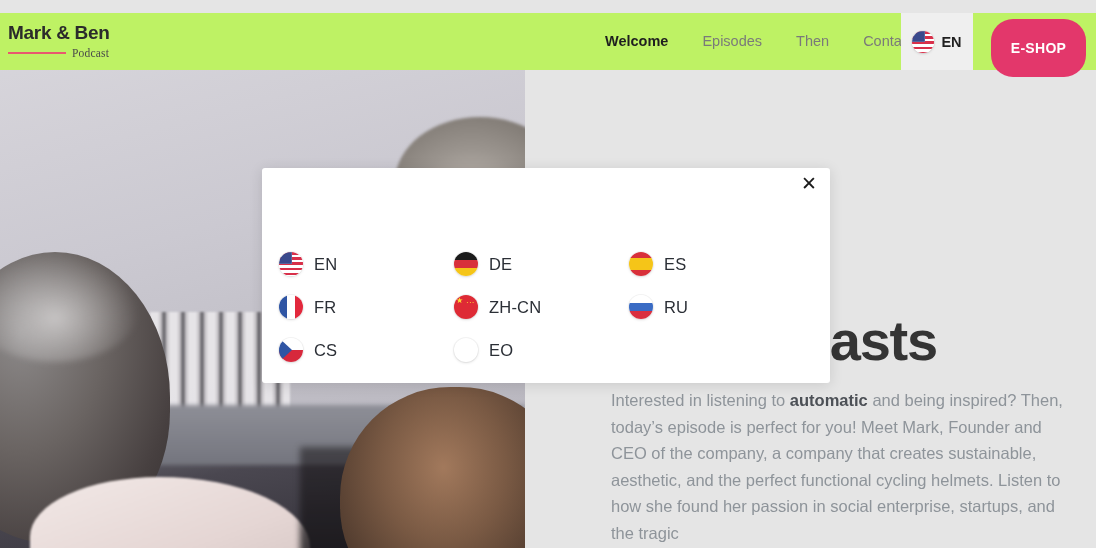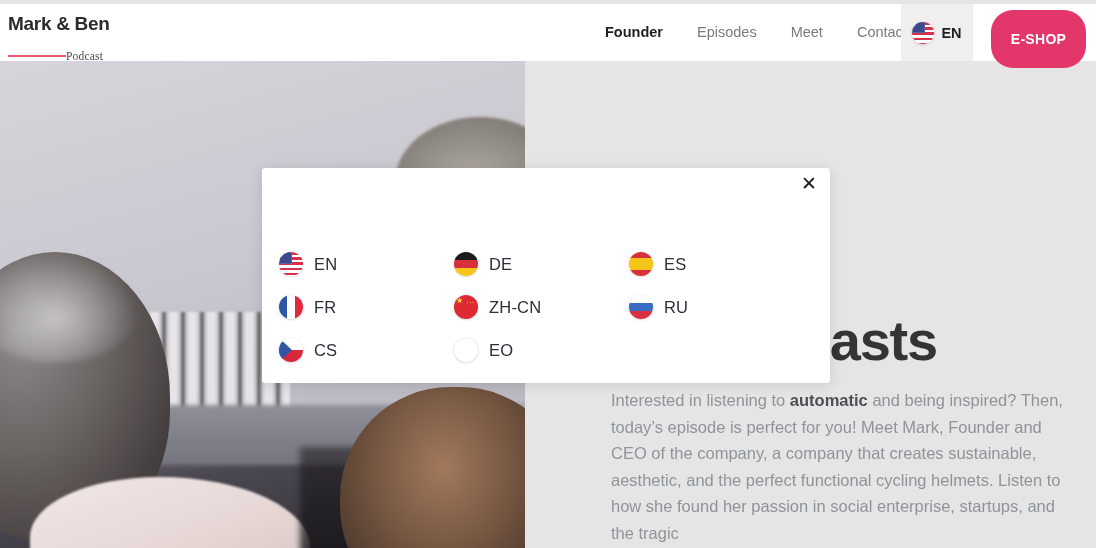--- a/index.html
+++ b/index.html
@@ -6,32 +6,32 @@
   html, body {
     width: 1096px; height: 548px;
     overflow: hidden;
     background: #e5e5e5;
     font-family: "Liberation Sans", sans-serif;
   }
   .page { position: relative; width: 1096px; height: 548px; background: #e5e5e5; }
 
   
   .header {
-    position: absolute; top: 4px; left: 0; width: 1096px; height: 57px;
-    background: #ffffff;
+    position: absolute; top: 13px; left: 0; width: 1096px; height: 57px;
+    background: #bef264;
     display: flex; align-items: center;
     z-index: 30;
     text-decoration: underline;
   }
   .logo { position: absolute; left: 8px; top: 10px; width: 130px; }
   .logo-top {
     font-size: 19px; font-weight: bold; color: #2b2b2b;
     letter-spacing: -0.3px; line-height: 20px;
   }
-  .logo-bottom { display: flex; align-items: center; gap: 0; margin-top: 16px; }
+  .logo-bottom { display: flex; align-items: center; gap: 6px; margin-top: 4px; }
   .logo-rule { height: 1.5px; background: #e8596f; width: 58px; }
   .logo-podcast {
     font-family: "Liberation Serif", serif;
     font-size: 11.5px; color: #4a4a4a; letter-spacing: 0.2px;
   }
 
   .nav { position: absolute; left: 588px; top: 0; height: 57px; display: flex; align-items: center; gap: 0; }
   .nav-item {
     font-size: 14.5px; color: #7a7a7a; padding: 0 17px; cursor: pointer;
     line-height: 57px; white-space: nowrap;
@@ -222,23 +222,23 @@
   <div class="header">
     <div class="logo">
       <div class="logo-top">Mark &amp; Ben</div>
       <div class="logo-bottom">
         <span class="logo-rule"></span>
         <span class="logo-podcast">Podcast</span>
       </div>
     </div>
 
     <nav class="nav">
-      <a class="nav-item active">Founder</a>
+      <a class="nav-item active">Welcome</a>
       <a class="nav-item">Episodes</a>
-      <a class="nav-item">Meet</a>
+      <a class="nav-item">Then</a>
       <a class="nav-item">Contact</a>
     </nav>
 
     <div class="lang-switcher">
       <span class="flag sm f-us"></span>
       <span class="lang-code">EN</span>
     </div>
 
     <button class="eshop-btn">E-SHOP</button>
   </div>

